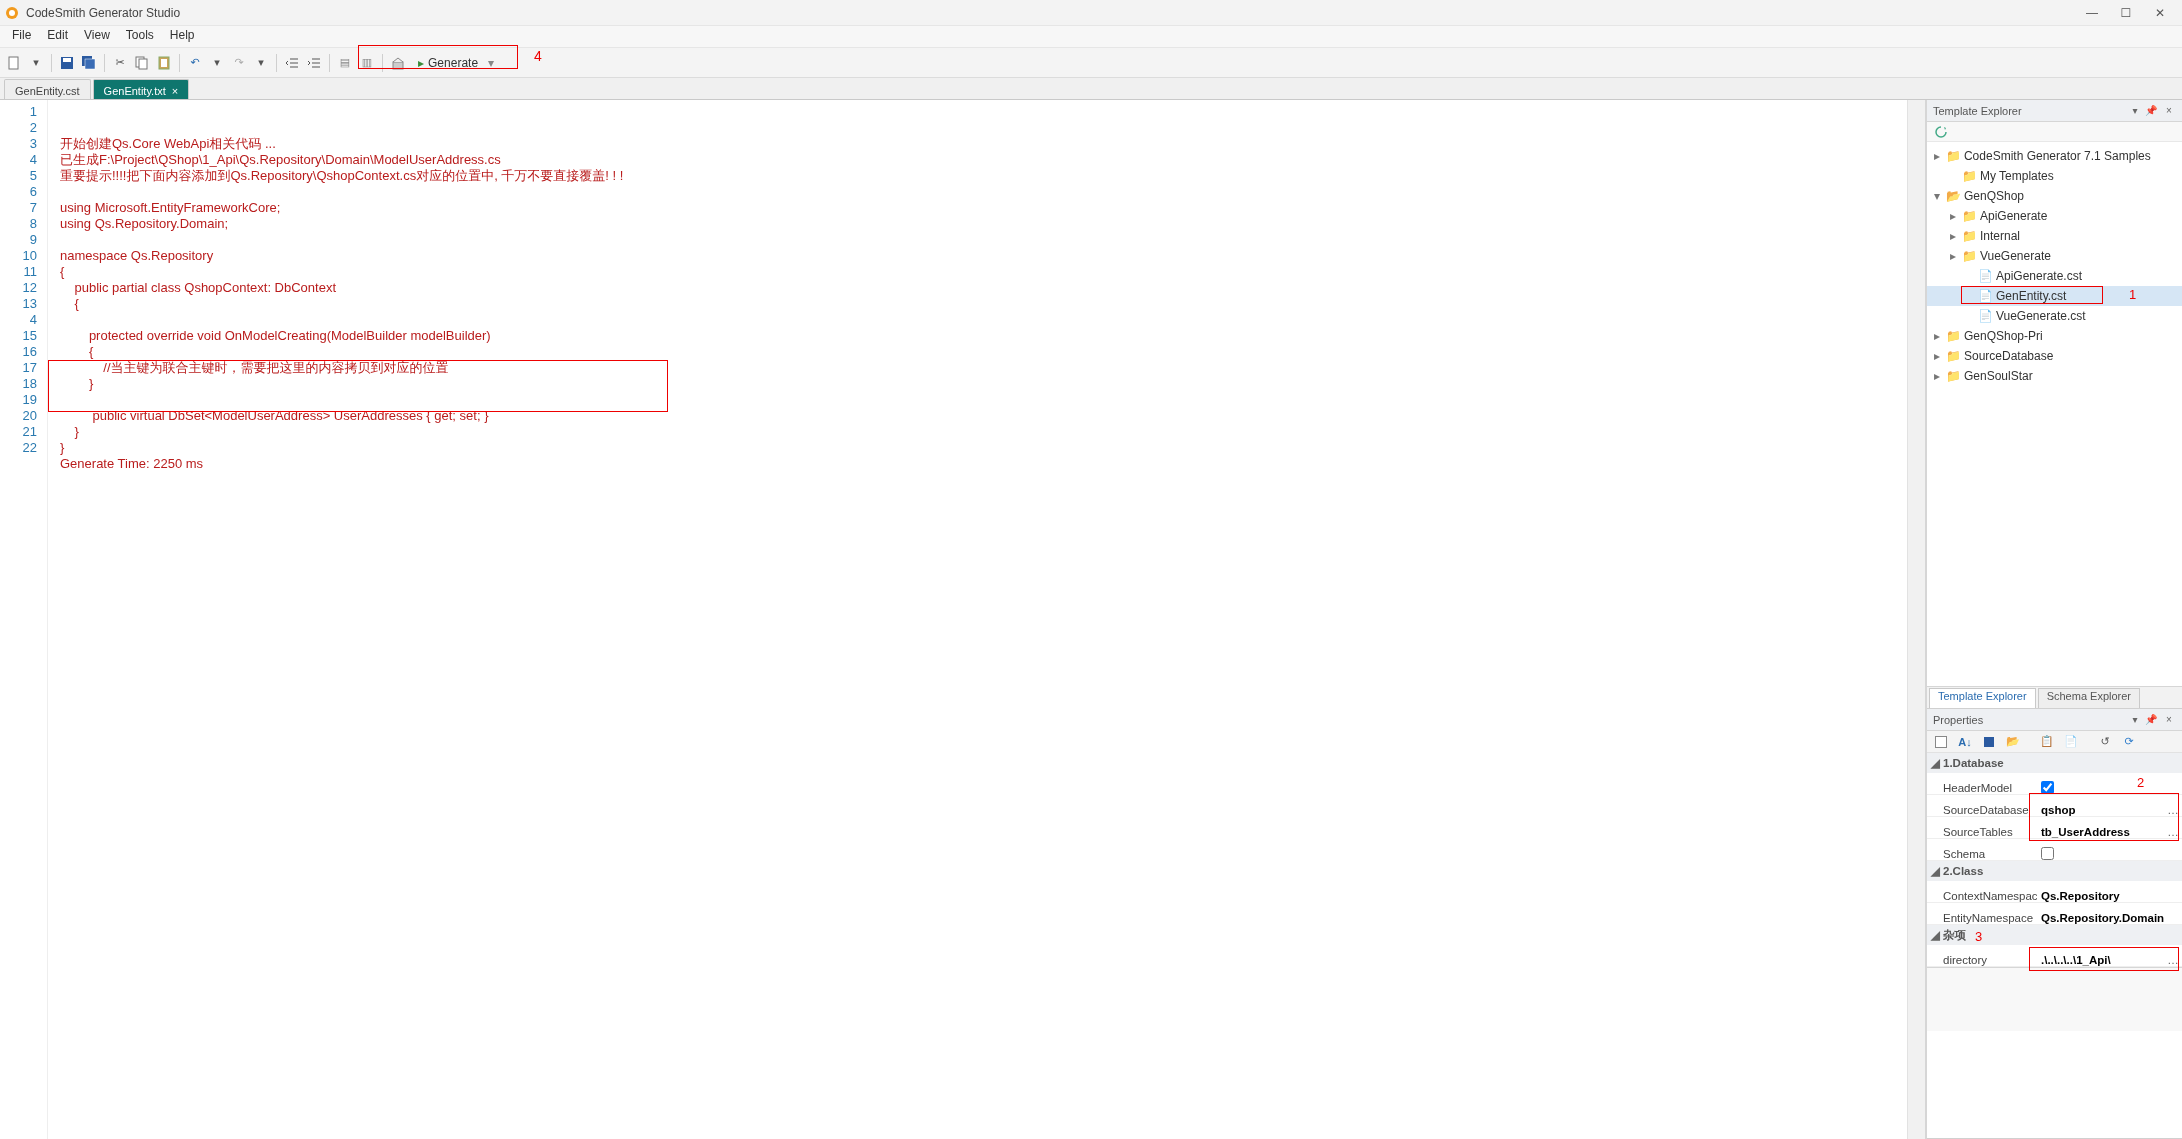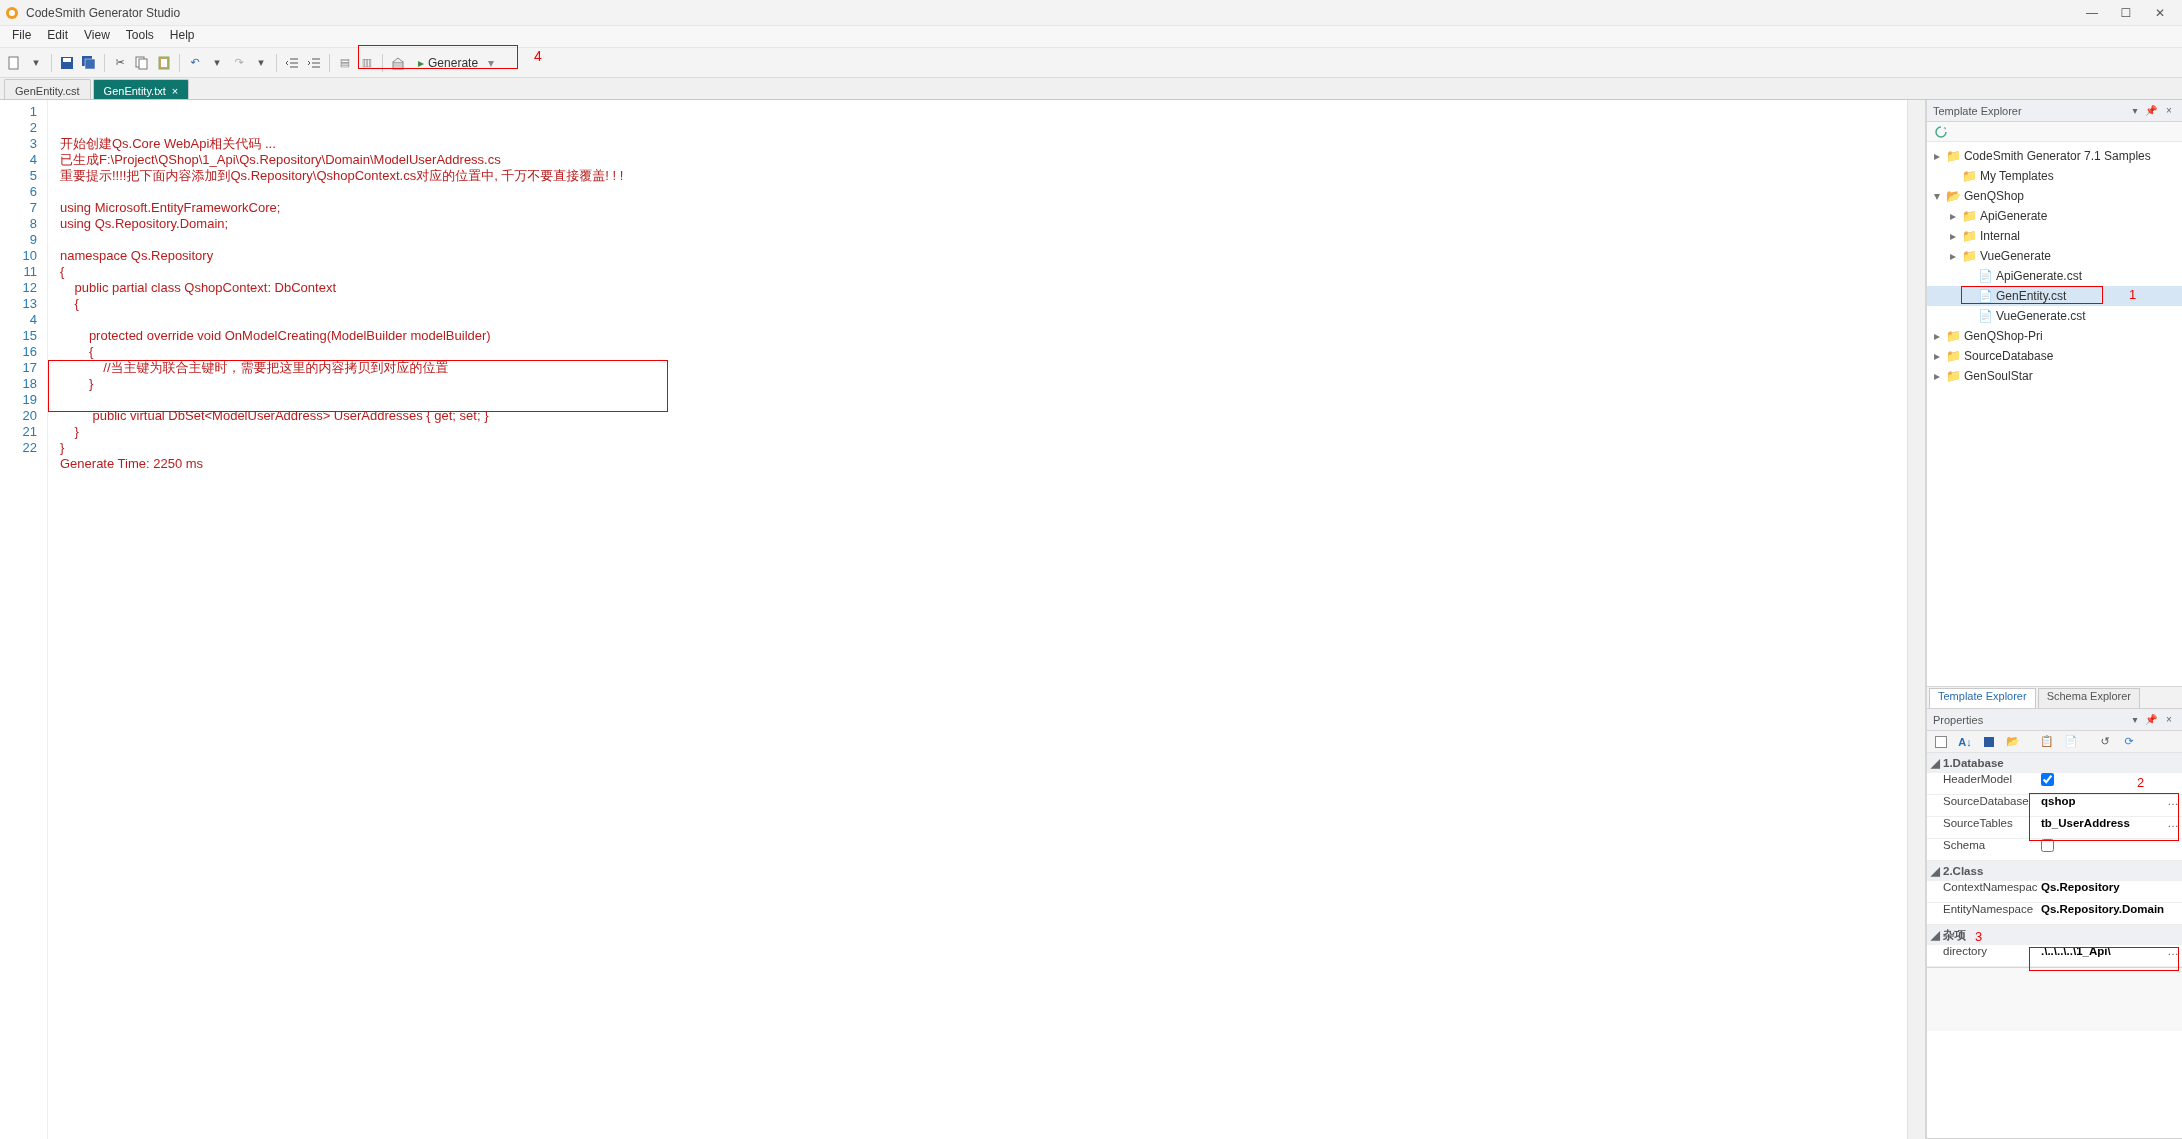--- a/index.html
+++ b/index.html
@@ -52,21 +52,21 @@
   .tree-row.selected{background:#d6e6f5}
   .tree-redbox{position:absolute;border:1.5px solid #e00;pointer-events:none}
   .tree-redlabel{position:absolute;color:#e00;font-size:13px}
   .tabs-row{height:22px;background:#f2f2f2;border-top:1px solid #d6d6d6;display:flex;align-items:flex-end}
   .ptab{height:20px;padding:1px 8px;border:1px solid #c9c9c9;border-bottom:none;font-size:11px;background:#eee;color:#555;margin-left:2px}
   .ptab.active{background:#fff;color:#2a6cb0}
   
   .propgrid{display:flex;flex-direction:column;font-size:11.5px;position:relative}
   .prop-section{height:20px;background:#eef0f3;display:flex;align-items:center;padding-left:4px;color:#555;font-weight:bold}
   .prop-section .caret{width:12px;color:#666}
-  .prop-row{display:flex;height:22px;align-items:flex-start;border-bottom:1px solid #eee}
+  .prop-row{display:flex;height:22px;align-items:flex-end;border-bottom:1px solid #eee}
   .prop-name{width:110px;padding-left:16px;color:#444;white-space:nowrap;overflow:hidden}
   .prop-val{flex:1;padding-left:4px;color:#000;white-space:nowrap;overflow:hidden;display:flex;align-items:center}
   .prop-val.bold{font-weight:bold}
   .prop-ellipsis{width:18px;text-align:center;color:#666}
   .prop-chk{width:13px;height:13px}
   .prop-toolbar{height:22px;background:#f4f4f4;border-bottom:1px solid #e2e2e2;display:flex;align-items:center;padding:0 4px;gap:4px}
   .prop-redbox{position:absolute;border:1.5px solid #e00;pointer-events:none}
   .prop-redlabel{position:absolute;color:#e00;font-size:13px}
   .prop-desc{height:64px;border-top:1px solid #d6d6d6;background:#f8f8f8}
   

